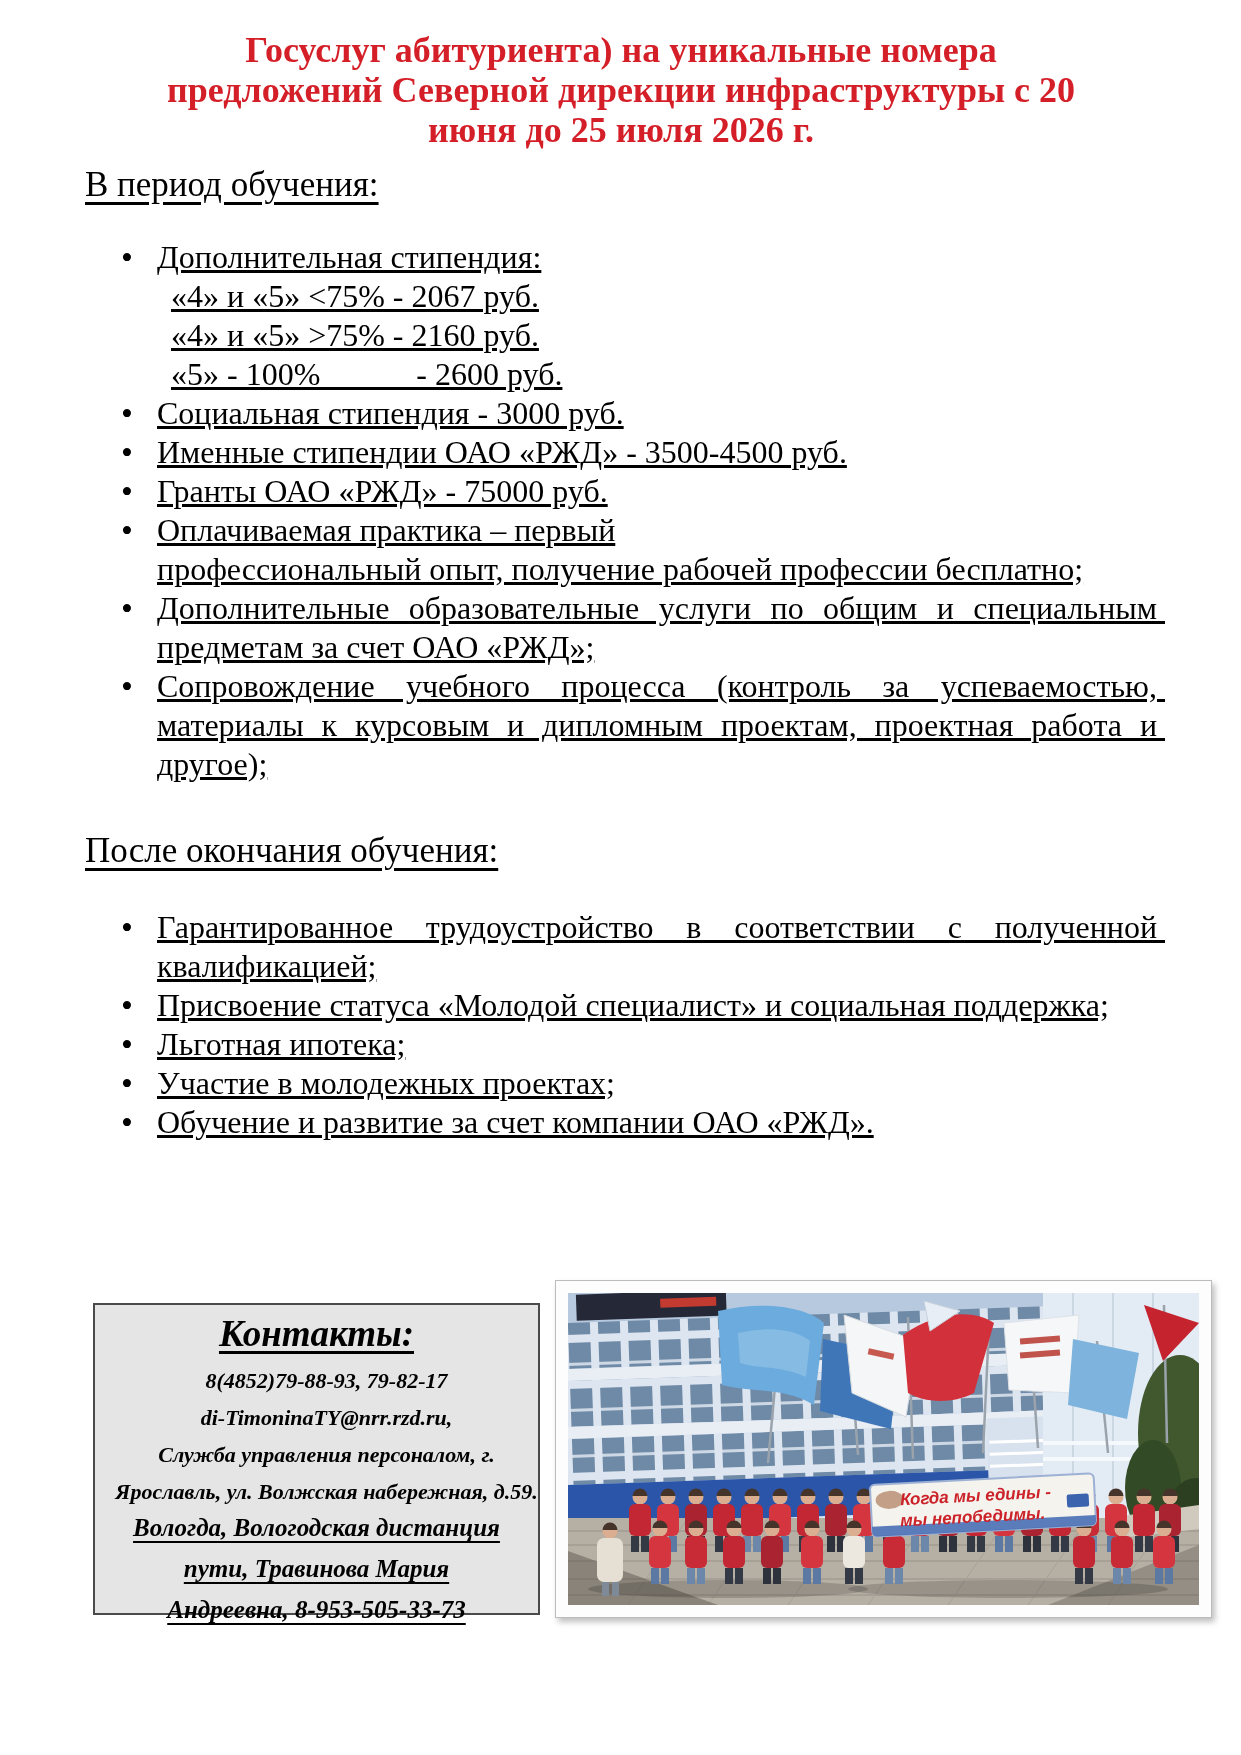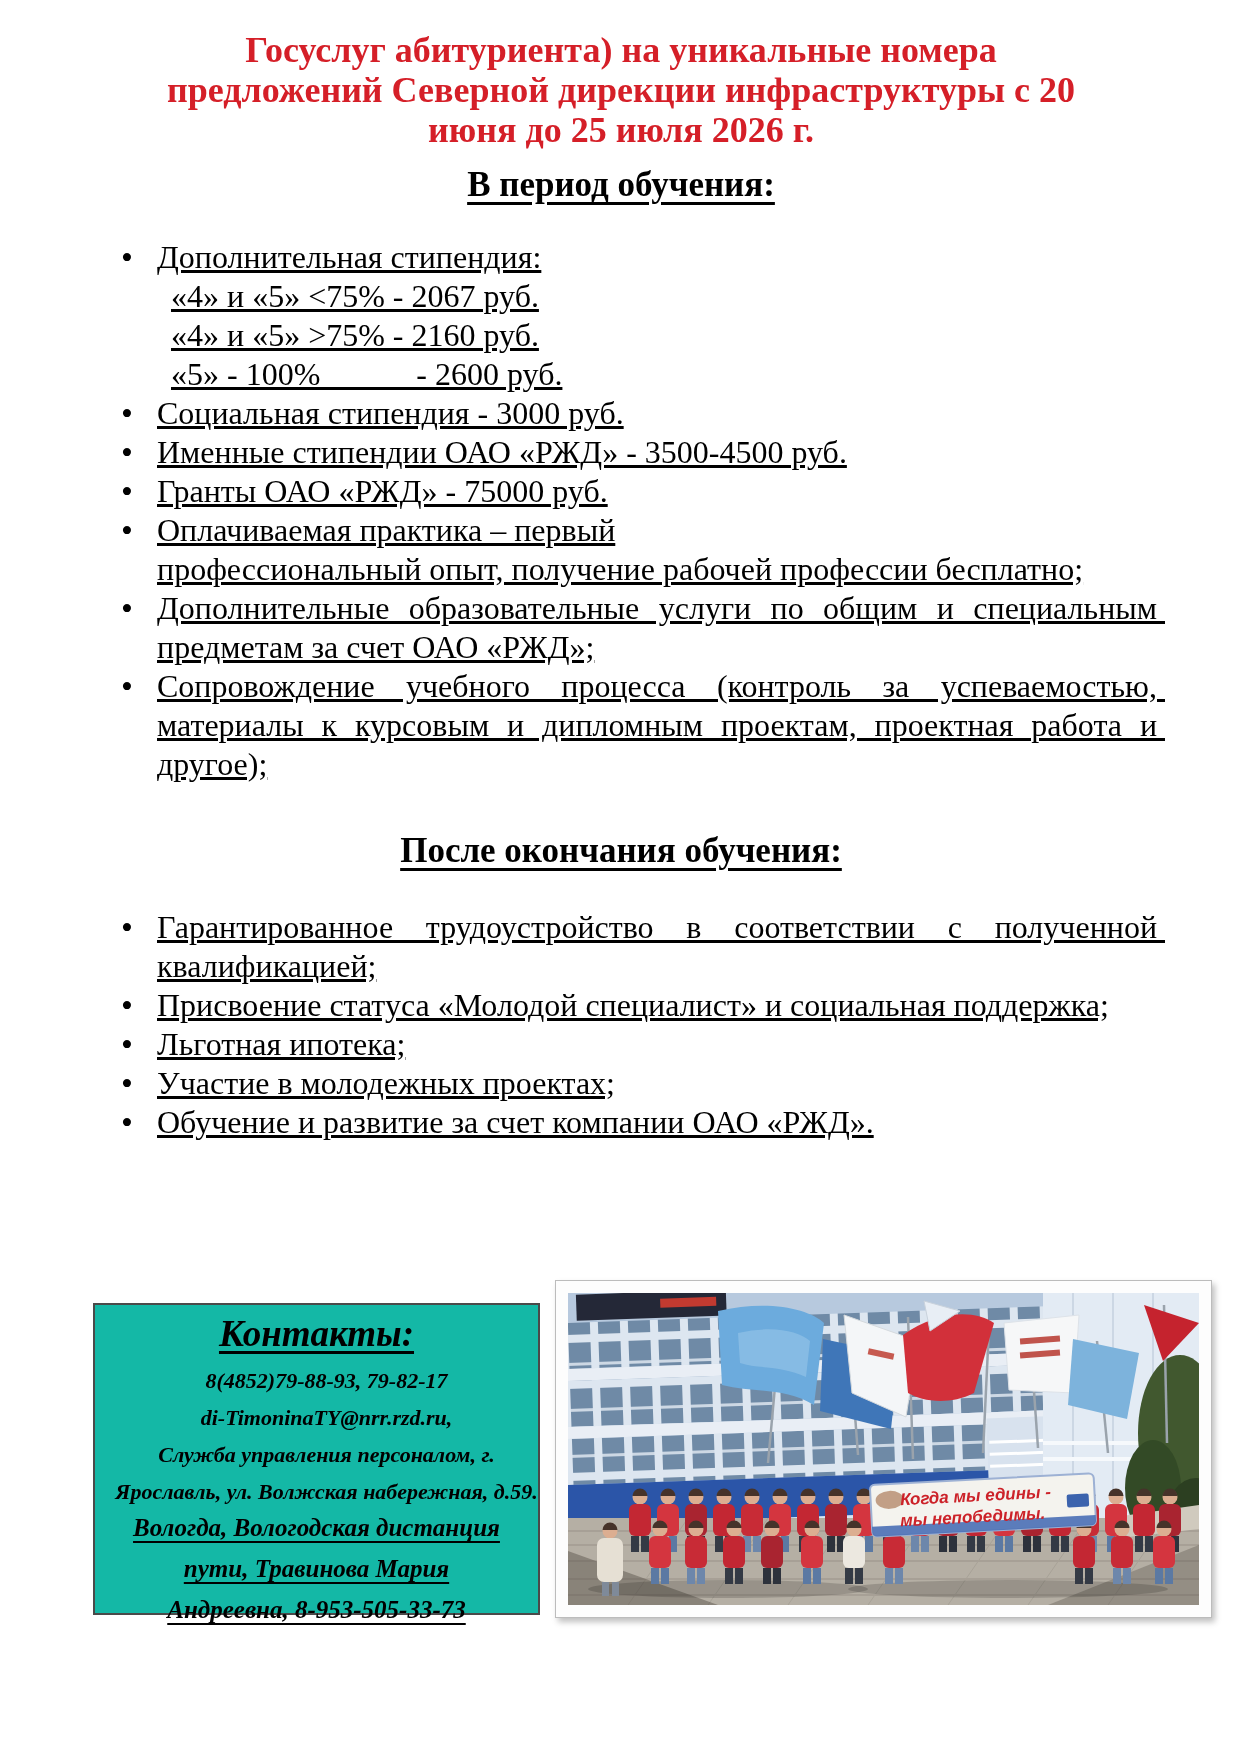--- a/index.html
+++ b/index.html
@@ -9,43 +9,43 @@
   }
   .content{padding:30px 84px 0 85px;}
   
   .title{ text-align:center; font-weight:bold; }
   .title-line{
     font-size:36px;line-height:40px;color:#d51f28;font-weight:bold;
     white-space:nowrap;
   }
   
   .sec-heading{
-    margin:14px 0 0 0;font-size:35px;line-height:42px;font-weight:bold;
-    text-decoration:underline;text-decoration-thickness:3px;text-underline-offset:6px;text-align:center;
+    margin:14px 0 0 0;font-size:35px;line-height:42px;font-weight:normal;
+    text-decoration:underline;text-decoration-thickness:3px;text-underline-offset:6px;
   }
   .sec-heading.second{margin-top:46px;}
   
   ul.blist{margin:32px 0 0 0;padding:0 0 0 72px;list-style:none;text-decoration:underline;}
   ul.blist.second{margin-top:36px;}
   ul.blist li{
     position:relative;font-size:32px;line-height:39px;text-align:justify;
     white-space:pre-wrap;
   }
   ul.blist li::before{
     content:"\2022";position:absolute;left:-36px;top:0;
     font-size:34px;line-height:39px;
   }
   .sub-line{
     text-align:left;padding-left:14px;white-space:pre-wrap;
     font-size:32px;line-height:39px;
   }
   
   .contacts{
     position:absolute;left:93px;top:1303px;width:447px;height:312px;
-    box-sizing:border-box;border:2px solid #4a4a4a;background:#14b8a6;
+    box-sizing:border-box;border:2px solid #4a4a4a;background:#e5e5e5;
     text-align:center;padding-top:8px;font-style:italic;font-weight:bold;
   }
   .c-head{
     font-size:37px;line-height:42px;text-decoration:underline;
     text-decoration-thickness:3px;text-underline-offset:5px;
   }
   .c-line{font-size:22px;line-height:23px;margin-top:14px;padding-left:20px;}
   .c-strong{
     font-size:25px;line-height:33px;margin-top:8px;text-decoration:underline;
     text-decoration-thickness:2px;text-underline-offset:5px;

